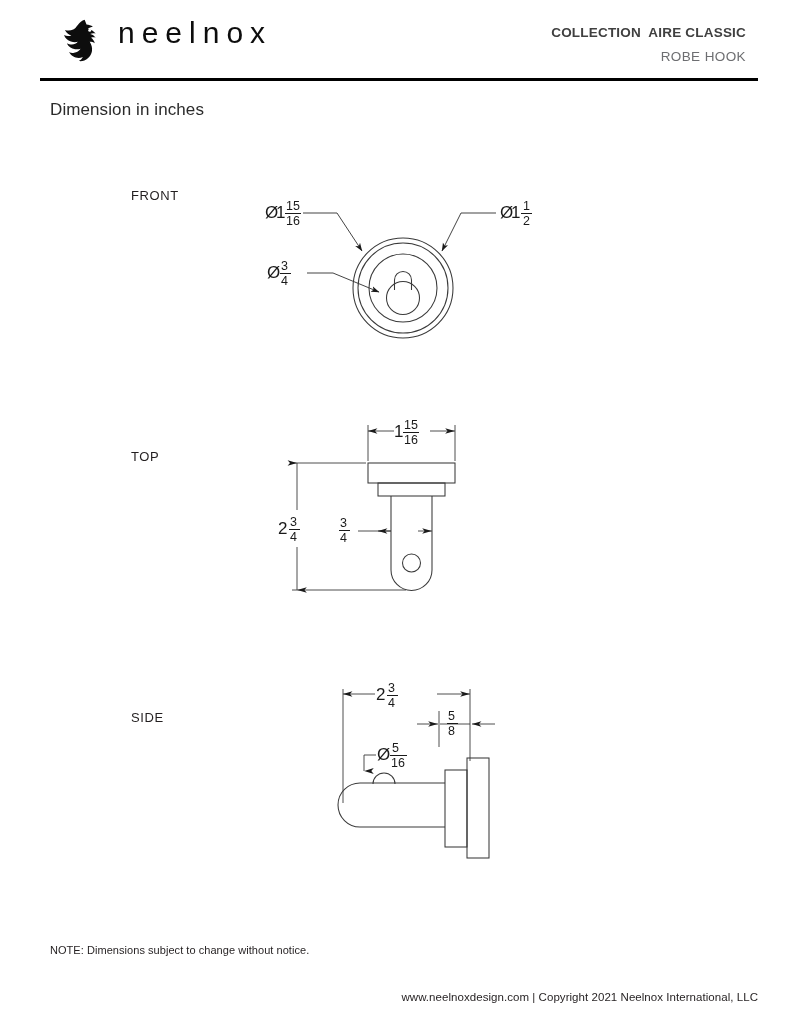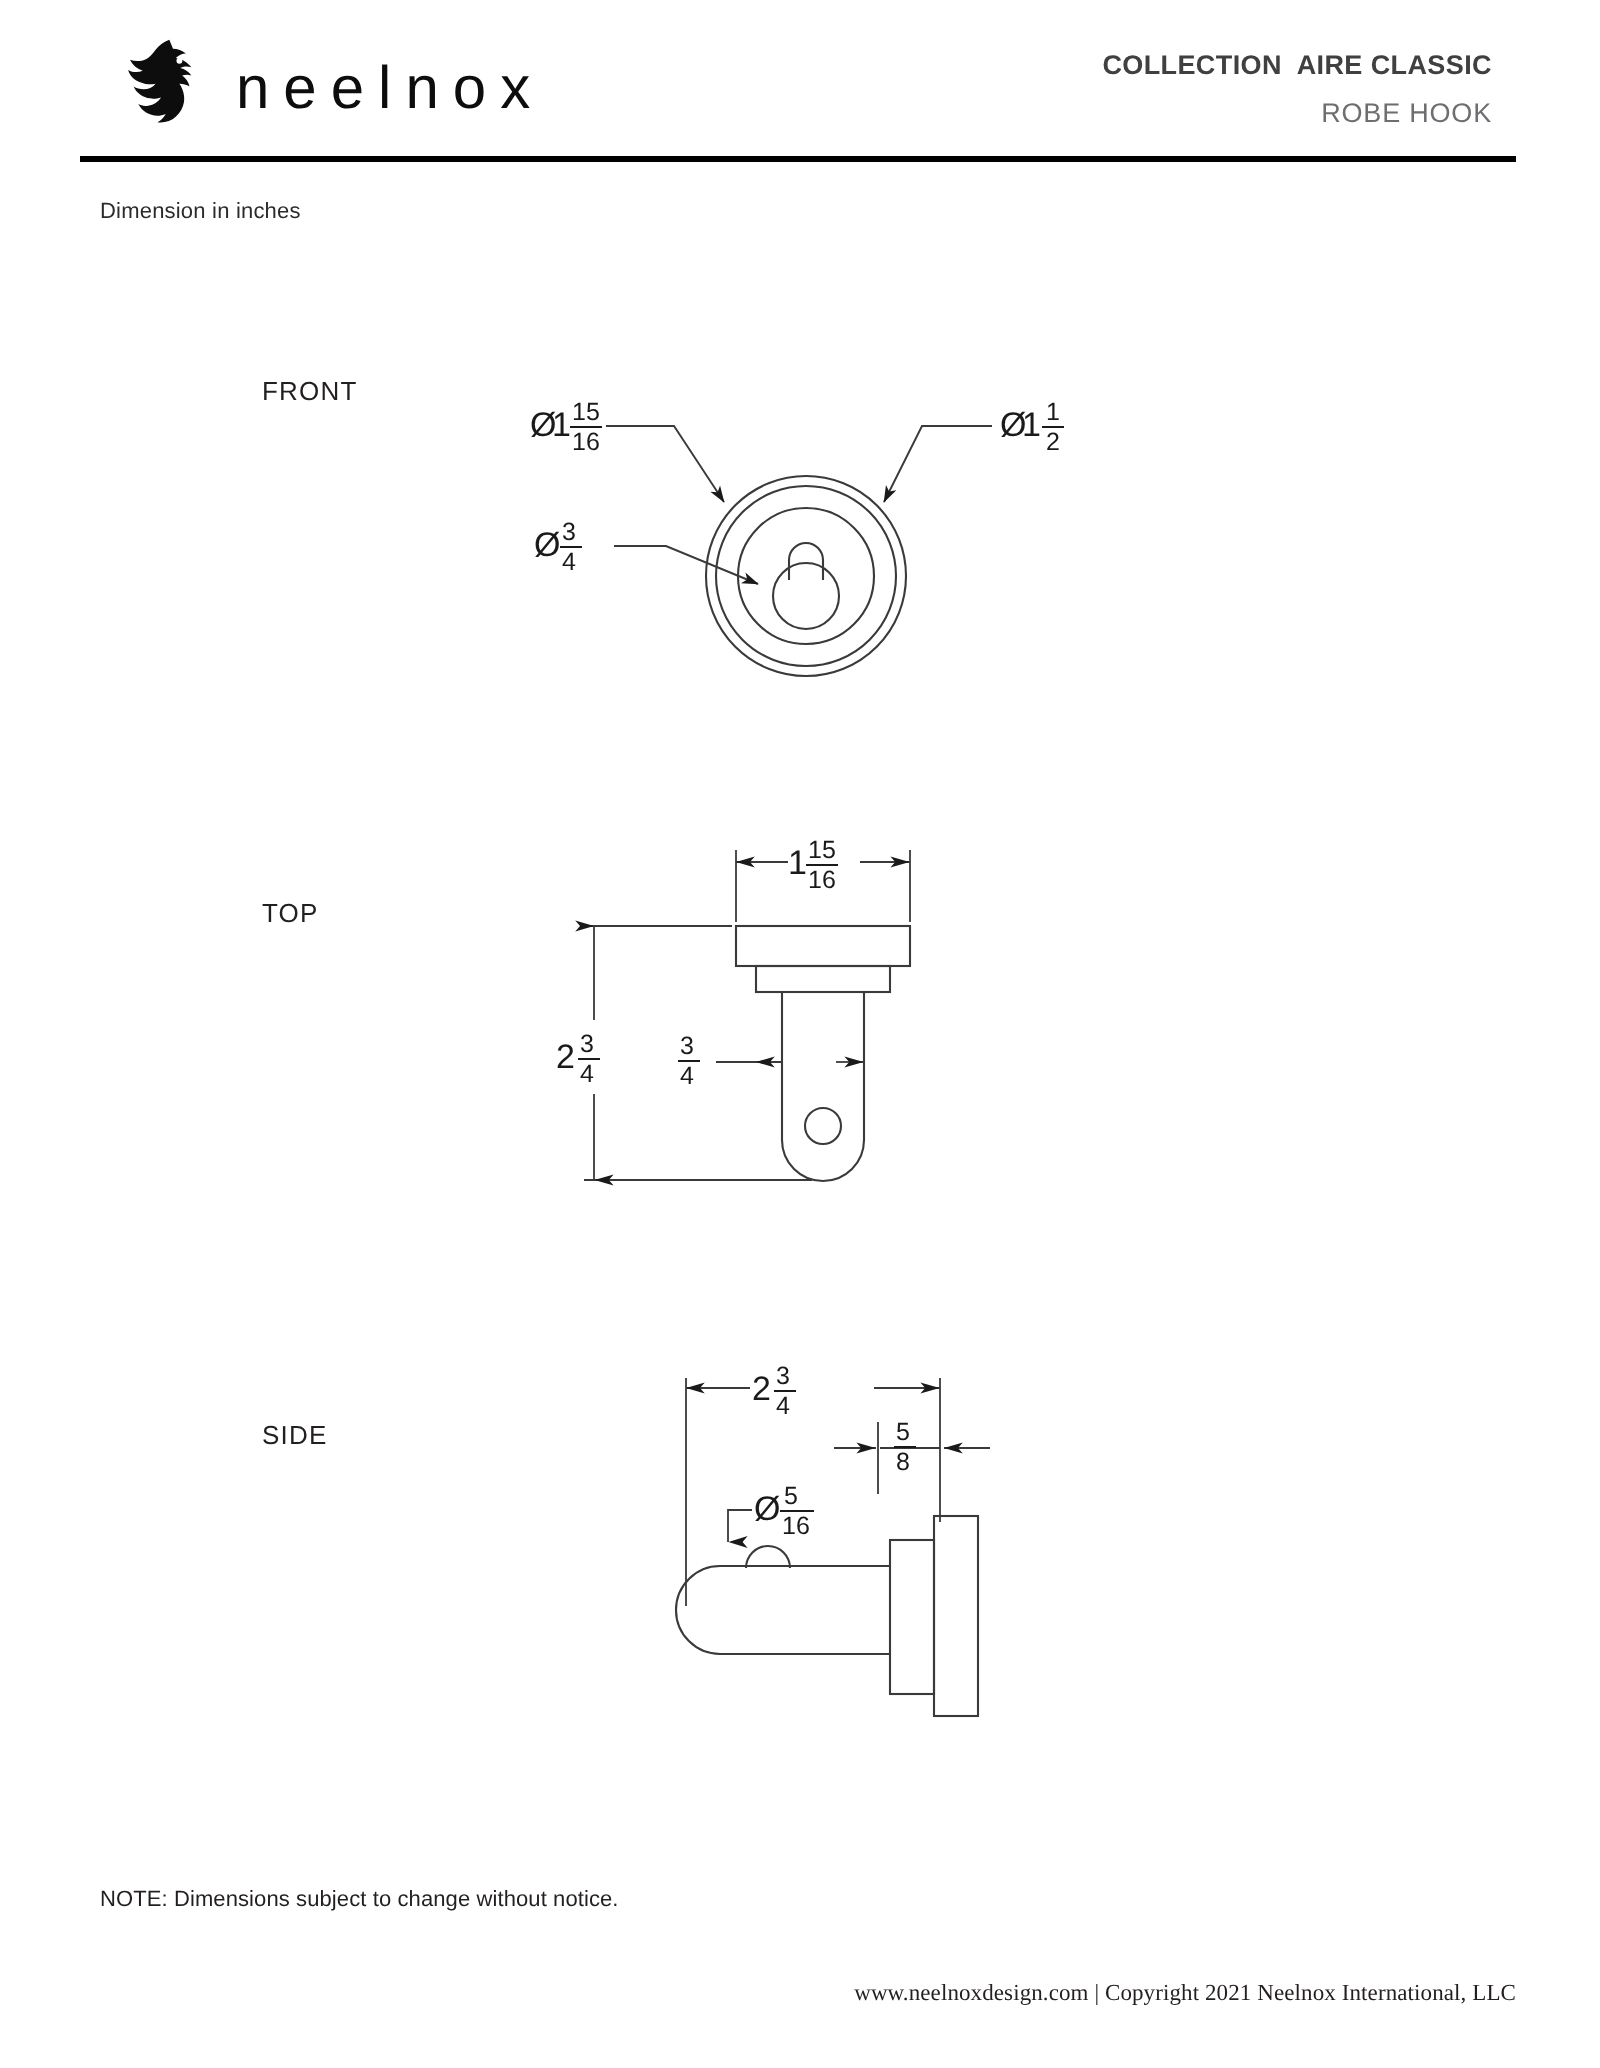--- a/index.html
+++ b/index.html
@@ -18,21 +18,21 @@
   
   #header {
     position: absolute;
     left: 0; top: 0;
     width: 800px; height: 84px;
   }
   #logo-block {
     position: absolute;
     left: 58px; top: 18px;
     display: flex;
-    align-items: flex-end;
+    align-items: flex-start;
   }
   #logo-mark { width: 46px; height: 44px; display:block; }
   #logo-wordmark {
     font-family: "Liberation Sans", sans-serif;
     font-size: 30px;
     letter-spacing: 7px;
     color: #0d0d0d;
     margin-left: 14px;
     font-weight: 400;
     line-height: 1;
@@ -63,21 +63,21 @@
     position: absolute;
     left: 40px; top: 78px;
     width: 718px; height: 3px;
     background: #000000;
   }
 
   
   #dimension-note {
     position: absolute;
     left: 50px; top: 100px;
-    font-size: 11px;
+    font-size: 17px;
     color: #2b2b2b;
     letter-spacing: 0.1px;
   }
 
   .view-label {
     position: absolute;
     font-size: 13px;
     color: #231f20;
     letter-spacing: 0.6px;
   }
@@ -101,21 +101,20 @@
     font-size: 11px;
     color: #231f20;
     letter-spacing: 0.05px;
   }
   #footer-credit {
     position: absolute;
     right: 42px; top: 991px;
     font-size: 11.5px;
     color: #231f20;
     letter-spacing: 0.05px;
-    font-family: Liberation Serif, serif;
   }
 </style>
 </head>
 <body>
 
 <div id="header">
 
   <div id="logo-block">
     <svg id="logo-mark" viewBox="0 0 100 96">
       <path fill="#0d0d0d" d="M58 4c-6 2-11 6-15 11-3 4-6 8-10 10-6 3-12 3-18 1 3 6 8 10 14 12-5 2-11 2-16-1 2 7 8 12 15 14 5 2 10 2 15 1-3 4-8 6-13 6-4 0-8-1-11-3 3 7 10 12 18 13 4 1 8 0 12-1-3 5-8 8-14 9-4 1-8 0-11-2 4 8 12 13 21 13 3 0 6-1 9-2-2 4-5 7-9 9 7 1 15-1 20-6 5-4 8-10 9-16 1-7-1-14-5-20 4 0 8 1 11 3-1-5-4-9-8-12 3-1 7-1 10 0-3-4-7-7-12-8 4-2 8-2 12-1-4-5-10-9-17-10 3-3 7-5 11-5-4-3-9-5-14-5z"></path>

